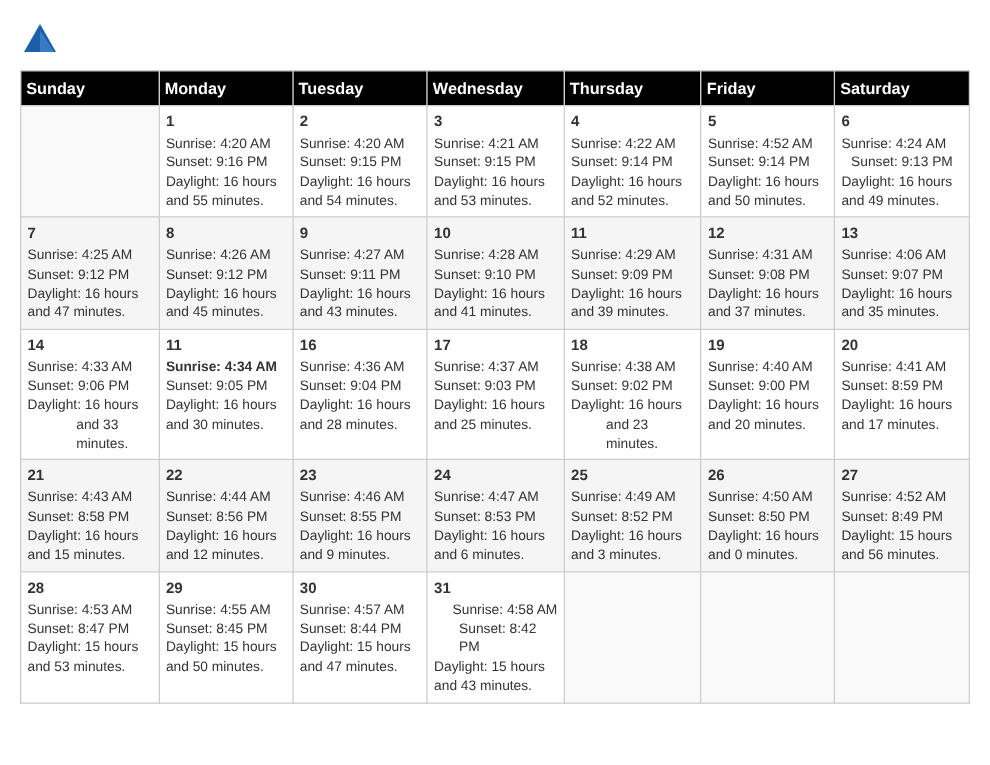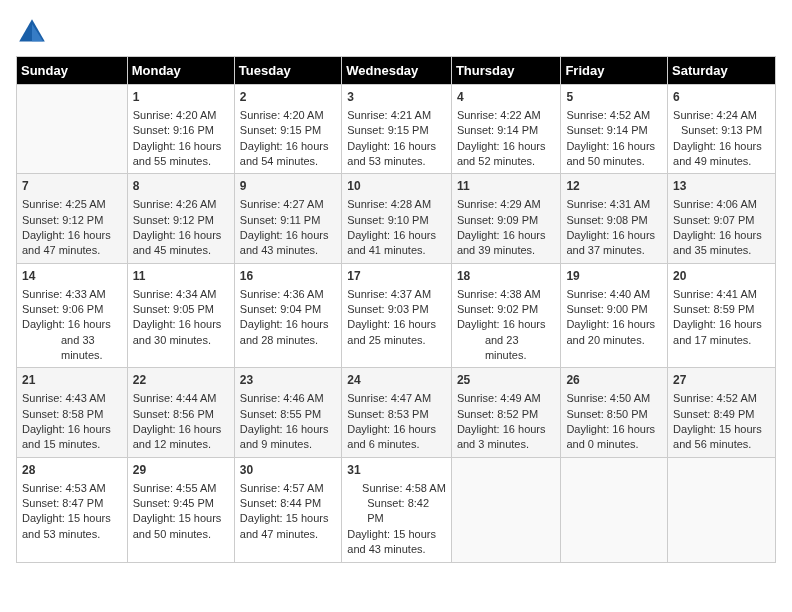--- a/index.html
+++ b/index.html
@@ -226,21 +226,21 @@
       <tr>
         <td>
           <span class="day-num">14</span>
           <span style="display: block;">Sunrise: 4:33 AM</span>
           <span style="display: block;">Sunset: 9:06 PM</span>
           <span style="display: block;">Daylight: 16 hours</span>
           <span style="display: block; margin-left: 39px;">and 33 minutes.</span>
         </td>
         <td>
           <span class="day-num">11</span>
-          <span style="display: block;">Sunrise: 4:34 AM</span>
+          <span style="display: block; font-weight: bold;">Sunrise: 4:34 AM</span>
           <span style="display: block;">Sunset: 9:05 PM</span>
           <span style="display: block;">Daylight: 16 hours</span>
           <span style="display: block;">and 30 minutes.</span>
         </td>
         <td>
           <span class="day-num">16</span>
           <span style="display: block;">Sunrise: 4:36 AM</span>
           <span style="display: block;">Sunset: 9:04 PM</span>
           <span style="display: block;">Daylight: 16 hours</span>
           <span style="display: block;">and 28 minutes.</span>
@@ -329,21 +329,21 @@
         <td>
           <span class="day-num">28</span>
           <span style="display: block;">Sunrise: 4:53 AM</span>
           <span style="display: block;">Sunset: 8:47 PM</span>
           <span style="display: block;">Daylight: 15 hours</span>
           <span style="display: block;">and 53 minutes.</span>
         </td>
         <td>
           <span class="day-num">29</span>
           <span style="display: block;">Sunrise: 4:55 AM</span>
-          <span style="display: block;">Sunset: 9:45 PM</span>
+          <span style="display: block;">Sunset: 8:45 PM</span>
           <span style="display: block;">Daylight: 15 hours</span>
           <span style="display: block;">and 50 minutes.</span>
         </td>
         <td>
           <span class="day-num">30</span>
           <span style="display: block;">Sunrise: 4:57 AM</span>
           <span style="display: block;">Sunset: 8:44 PM</span>
           <span style="display: block;">Daylight: 15 hours</span>
           <span style="display: block;">and 47 minutes.</span>
         </td>

